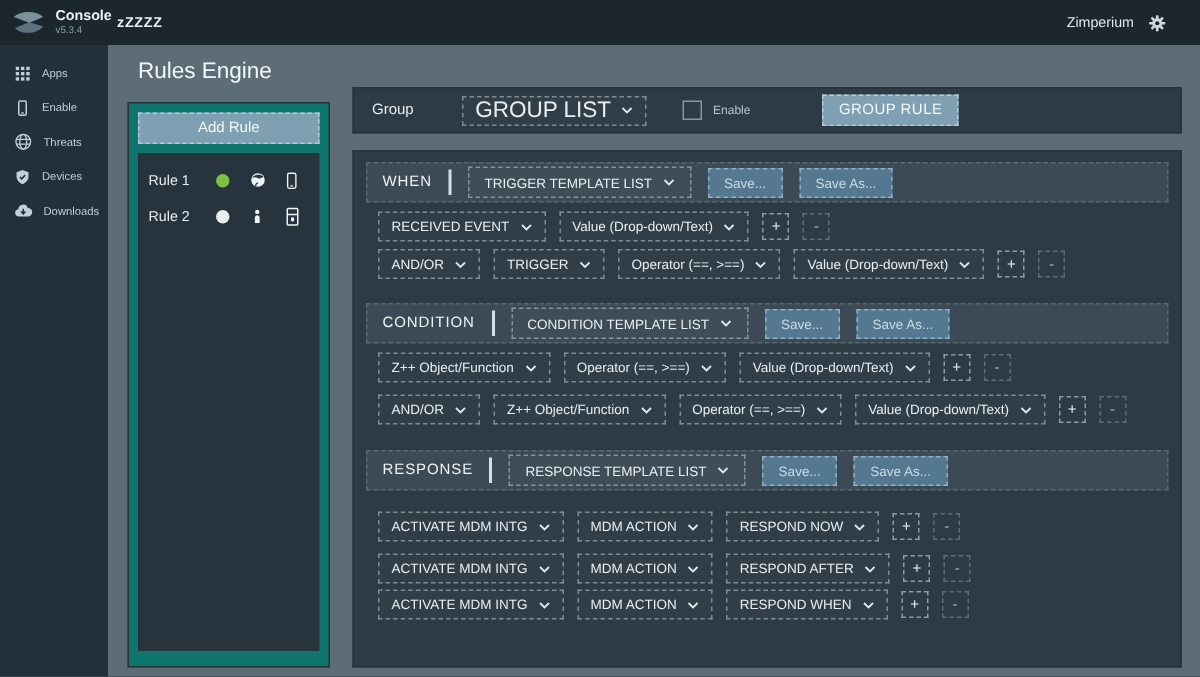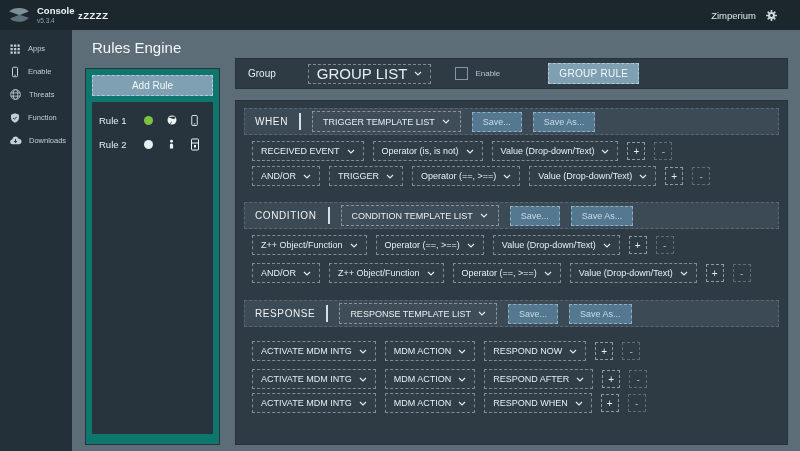--- a/index.html
+++ b/index.html
@@ -149,21 +149,21 @@
       </span>
       <span class="lbl">Threats</span>
     </div>
     <div class="nav-item">
       <span>
         <svg width="12" height="12" viewBox="0 0 24 24">
           <path d="M12 2.5l8 3v5.5c0 5.5-4 9-8 10.5-4-1.5-8-5-8-10.5V5.5z" fill="#c3ced6"></path>
           <path d="M8.5 12l2.5 2.5 4.5-5" stroke="#243039" stroke-width="2" fill="none"></path>
         </svg>
       </span>
-      <span class="lbl">Function</span>
+      <span class="lbl">Devices</span>
     </div>
     <div class="nav-item">
       <span>
         <svg width="13" height="13" viewBox="0 0 24 24">
           <path d="M6.5 19a4.5 4.5 0 0 1-.6-8.95A6 6 0 0 1 17.6 8.6 4.2 4.2 0 0 1 18 19z" fill="#c3ced6"></path>
           <path d="M12 9.5v6M9.3 13l2.7 3 2.7-3" stroke="#243039" stroke-width="1.8" fill="none"></path>
         </svg>
       </span>
       <span class="lbl">Downloads</span>
     </div>
@@ -250,26 +250,20 @@
       </div>
 
       <div class="row mt6">
         <div class="dd">
             <span>RECEIVED EVENT</span>
             <svg width="8" height="5" viewBox="0 0 8 5">
               <path d="M1 1l3 3 3-3" stroke="#dfe8ed" fill="none" stroke-width="1.2"></path>
             </svg>
           </div>
         <div class="dd">
-            <span>Operator (is, is not)</span>
-            <svg width="8" height="5" viewBox="0 0 8 5">
-              <path d="M1 1l3 3 3-3" stroke="#dfe8ed" fill="none" stroke-width="1.2"></path>
-            </svg>
-          </div>
-        <div class="dd">
             <span>Value (Drop-down/Text)</span>
             <svg width="8" height="5" viewBox="0 0 8 5">
               <path d="M1 1l3 3 3-3" stroke="#dfe8ed" fill="none" stroke-width="1.2"></path>
             </svg>
           </div>
         <div class="btn-sq">+</div>
         <div class="btn-sq minus">-</div>
       </div>
 
       <div class="row mt5">

